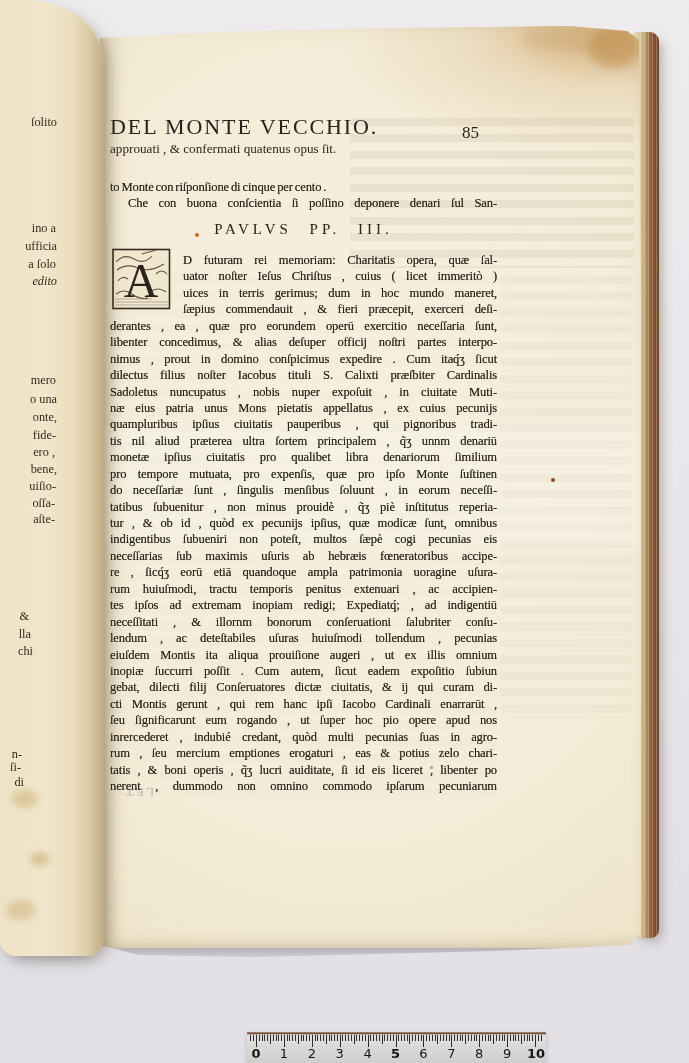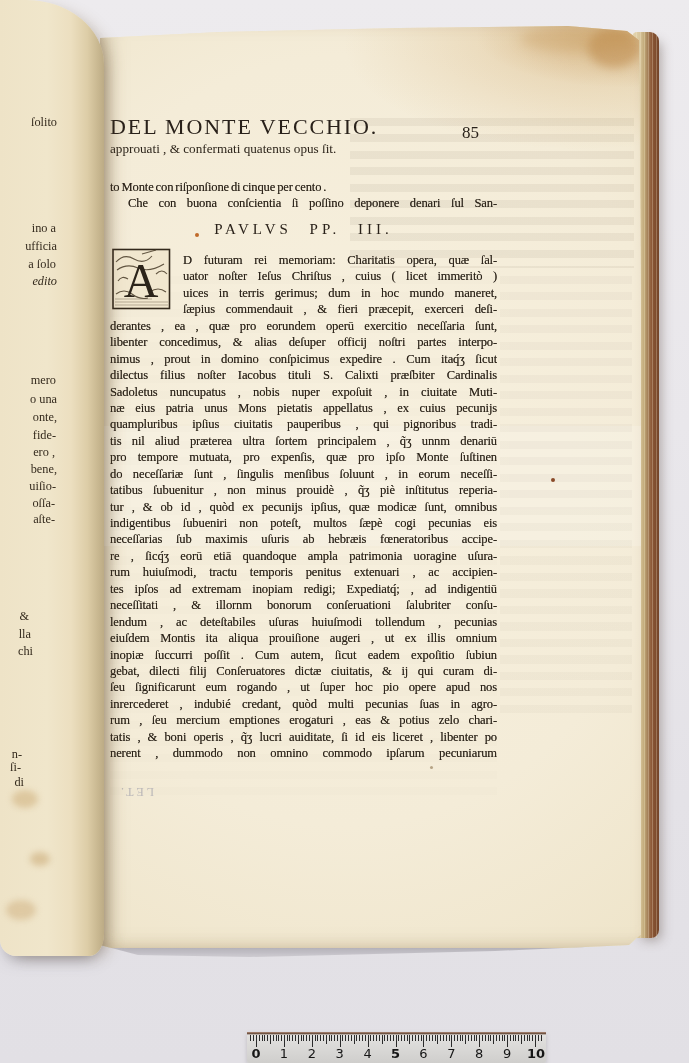--- a/index.html
+++ b/index.html
@@ -124,34 +124,36 @@
       </div>
     <div class="bodyB">
         <div class="tline just">derantes , ea ,  quæ pro eorundem operū exercitio neceſſaria ſunt,</div>
         <div class="tline just">libenter concedimus, &amp; alias deſuper officij noſtri partes interpo-</div>
         <div class="tline just">nimus , prout in domino conſpicimus expedire .  Cum itaq́ʒ ſicut</div>
         <div class="tline just">dilectus filius noſter Iacobus tituli S. Calixti præſbiter Cardinalis</div>
         <div class="tline just">Sadoletus nuncupatus , nobis nuper expoſuit , in ciuitate Muti-</div>
         <div class="tline just">næ eius patria unus Mons pietatis appellatus , ex cuius pecunijs</div>
         <div class="tline just">quampluribus ipſius ciuitatis pauperibus , qui pignoribus tradi-</div>
         <div class="tline just">tis nil aliud præterea ultra ſortem principalem , q̃ʒ unnm denariū</div>
+        <div class="tline just">monetæ ipſius ciuitatis pro qualibet libra denariorum ſimilium</div>
         <div class="tline just">pro tempore mutuata, pro expenſis, quæ pro ipſo Monte ſuſtinen</div>
         <div class="tline just">do neceſſariæ ſunt , ſingulis menſibus ſoluunt , in eorum neceſſi-</div>
         <div class="tline just">tatibus ſubuenitur , non minus prouidè , q̃ʒ piè inſtitutus reperia-</div>
         <div class="tline just">tur , &amp; ob id , quòd ex pecunijs ipſius, quæ modicæ ſunt, omnibus</div>
         <div class="tline just">indigentibus ſubueniri non poteſt, multos ſæpè cogi pecunias eis</div>
         <div class="tline just">neceſſarias ſub  maximis uſuris ab hebræis fœneratoribus accipe-</div>
         <div class="tline just">re , ſicq́ʒ eorū etiā quandoque ampla patrimonia uoragine uſura-</div>
         <div class="tline just">rum huiuſmodi, tractu temporis penitus extenuari , ac accipien-</div>
         <div class="tline just">tes ipſos ad extremam inopiam redigi; Expediatq́; , ad indigentiū</div>
         <div class="tline just">neceſſitati , &amp; illornm bonorum conſeruationi ſalubriter conſu-</div>
         <div class="tline just">lendum , ac deteſtabiles uſuras huiuſmodi tollendum , pecunias</div>
         <div class="tline just">eiuſdem  Montis ita aliqua prouiſione augeri , ut ex illis omnium</div>
         <div class="tline just">inopiæ ſuccurri poſſit . Cum autem, ſicut eadem expoſitio ſubiun</div>
         <div class="tline just">gebat, dilecti filij Conſeruatores dictæ ciuitatis, &amp; ij qui curam di-</div>
+        <div class="tline just">cti Montis gerunt , qui rem hanc ipſi Iacobo Cardinali enarrarūt ,</div>
         <div class="tline just">ſeu ſignificarunt eum rogando , ut ſuper hoc  pio opere apud nos</div>
         <div class="tline just">inrercederet , indubié credant, quòd multi pecunias ſuas in agro-</div>
         <div class="tline just">rum , ſeu mercium emptiones erogaturi , eas &amp; potius zelo chari-</div>
         <div class="tline just">tatis , &amp; boni operis , q̃ʒ lucri auiditate, ſi id eis liceret , libenter po</div>
         <div class="tline just">nerent , dummodo non omnino commodo ipſarum pecuniarum</div>
       </div>
 
     <div class="showthrough-let">LET.</div>
   </div>
 

